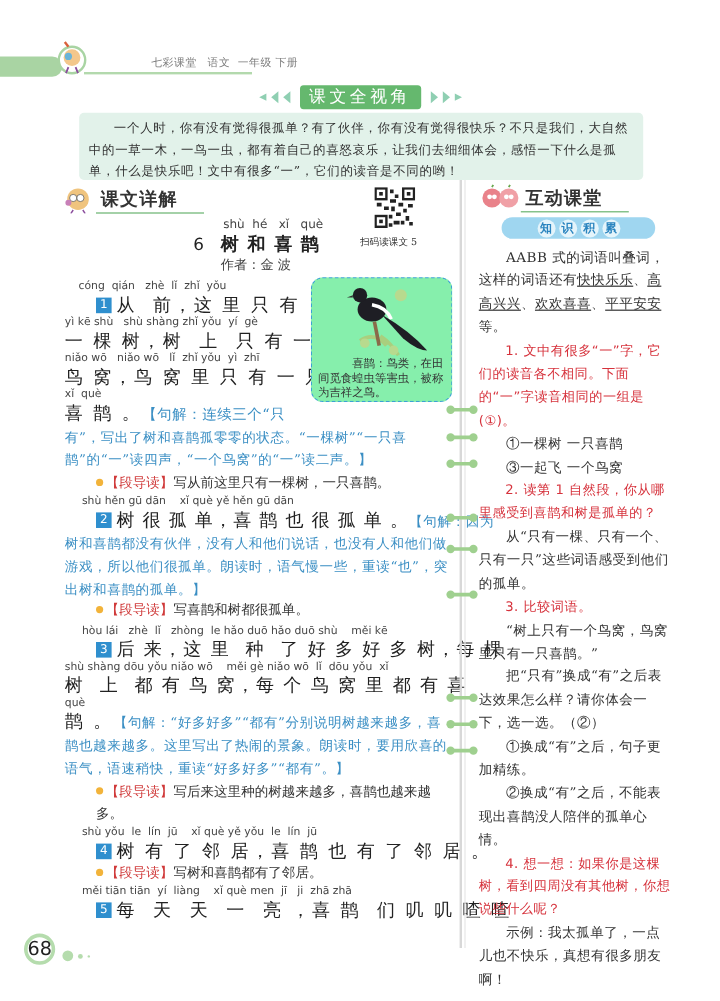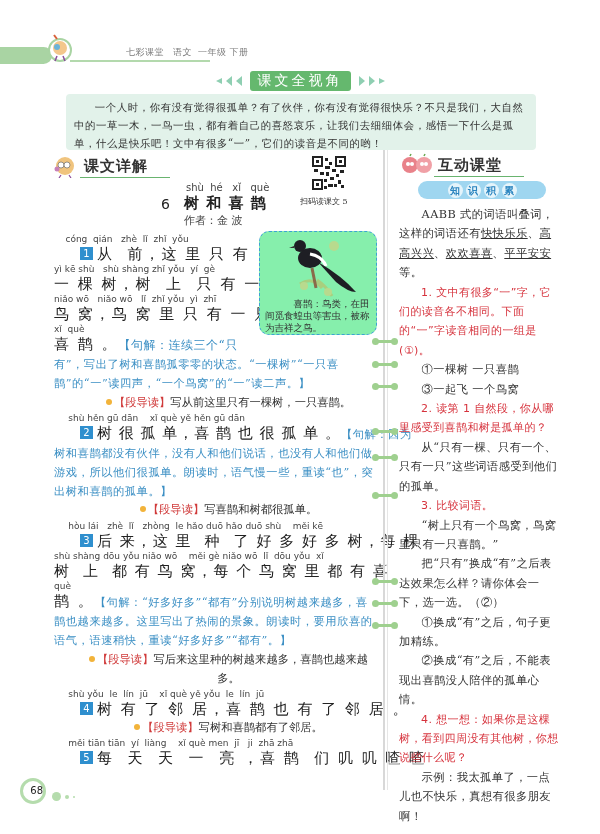--- a/index.html
+++ b/index.html
@@ -28,21 +28,21 @@
   .sec-icon { width: 30px; height: 24px; }
   .sec-title { font-size: 15px; font-weight: bold; color: #333; border-bottom: 1.5px solid #69b46f; padding: 0 22px 1px 4px; letter-spacing: 1px; }
 
   
   .left { position: absolute; left: 54px; top: 178px; width: 323px; }
   .py { font-family: "DejaVu Sans", sans-serif; font-size: 9px; color: #444; white-space: pre; line-height: 12px; }
   .hz { font-size: 15px; color: #222; letter-spacing: 2px; white-space: pre; line-height: 18px; }
   .lesson-num { position: absolute; left: 161px; top: 196px; font-size: 14px; font-family: "DejaVu Sans", sans-serif; }
   .pnum { display: inline-block; background: #2f8fce; color: #fff; font-family: "DejaVu Sans", sans-serif; font-size: 10px; width: 13px; height: 13px; line-height: 13px; text-align: center; margin-right: 4px; vertical-align: 2px; letter-spacing: 0; }
   .note { color: #3b8fc4; font-size: 11.3px; line-height: 19px; letter-spacing: 0.5px; }
-  .guide { font-size: 11.3px; line-height: 19px; color: #333; text-align: center; }
+  .guide { font-size: 11.3px; line-height: 19px; color: #333; }
   .guide .lbl { color: #d03a3a; }
   .dot { display: inline-block; width: 6px; height: 6px; border-radius: 50%; background: #f2b33a; margin-right: 2px; vertical-align: 1px; }
 
   
   .qr { position: absolute; left: 312px; top: 156px; width: 34px; height: 34px; }
   .qr-cap { position: absolute; left: 300px; top: 196px; font-size: 8px; color: #333; white-space: nowrap; }
 
   
   .birdbox { position: absolute; left: 259px; top: 231px; width: 118px; height: 104px; border: 1.5px dashed #3da2d4; border-radius: 10px; background: #86efac; }
   .bird { position: absolute; left: 22px; top: 4px; width: 80px; height: 62px; }
@@ -58,21 +58,21 @@
   
   .right { position: absolute; left: 399px; top: 205px; width: 160px; font-size: 11.3px; line-height: 19.4px; color: #333; letter-spacing: 0.4px; }
   .kn { position: absolute; left: 418px; top: 181px; width: 128px; height: 18px; background: #9fd6f0; border-radius: 9px; display: flex; align-items: center; justify-content: center; gap: 3px; }
   .kn span { display: inline-block; width: 15px; height: 15px; border-radius: 50%; background: #e4f4fb; color: #2a84bf; font-family: "DejaVu Sans", sans-serif; font-size: 10px; font-weight: bold; line-height: 15px; text-align: center; }
   .q { color: #d6323c; font-family: "DejaVu Sans", sans-serif; font-size: 11px; }
   .ind { text-indent: 2em; }
   .u { text-decoration: underline; }
   .opt { padding-left: 2em; }
 
   
-  .pg { position: absolute; left: 20px; top: 778px; width: 26px; height: 26px; border-radius: 50%; border: 3px solid #b5dcad; background: #fff; font-family: "DejaVu Sans", sans-serif; font-size: 10px; text-align: right; line-height: 20px; color: #222; }
+  .pg { position: absolute; left: 20px; top: 778px; width: 26px; height: 26px; border-radius: 50%; border: 3px solid #b5dcad; background: #fff; font-family: "DejaVu Sans", sans-serif; font-size: 16px; text-align: left; line-height: 20px; color: #222; }
   .pgdot { position: absolute; border-radius: 50%; background: #b5dcad; }
 </style>
 </head>
 <body>
 
 <div class="hdr-pill"></div>
 <svg class="hdr-mascot" viewBox="0 0 28 34">
   <circle cx="14" cy="20" r="11" fill="#fff" stroke="#a9d4a3" stroke-width="2"></circle>
   <circle cx="14" cy="18" r="7" fill="#f3c78c"></circle>
   <circle cx="11" cy="17" r="3" fill="#6ab3d8"></circle>

